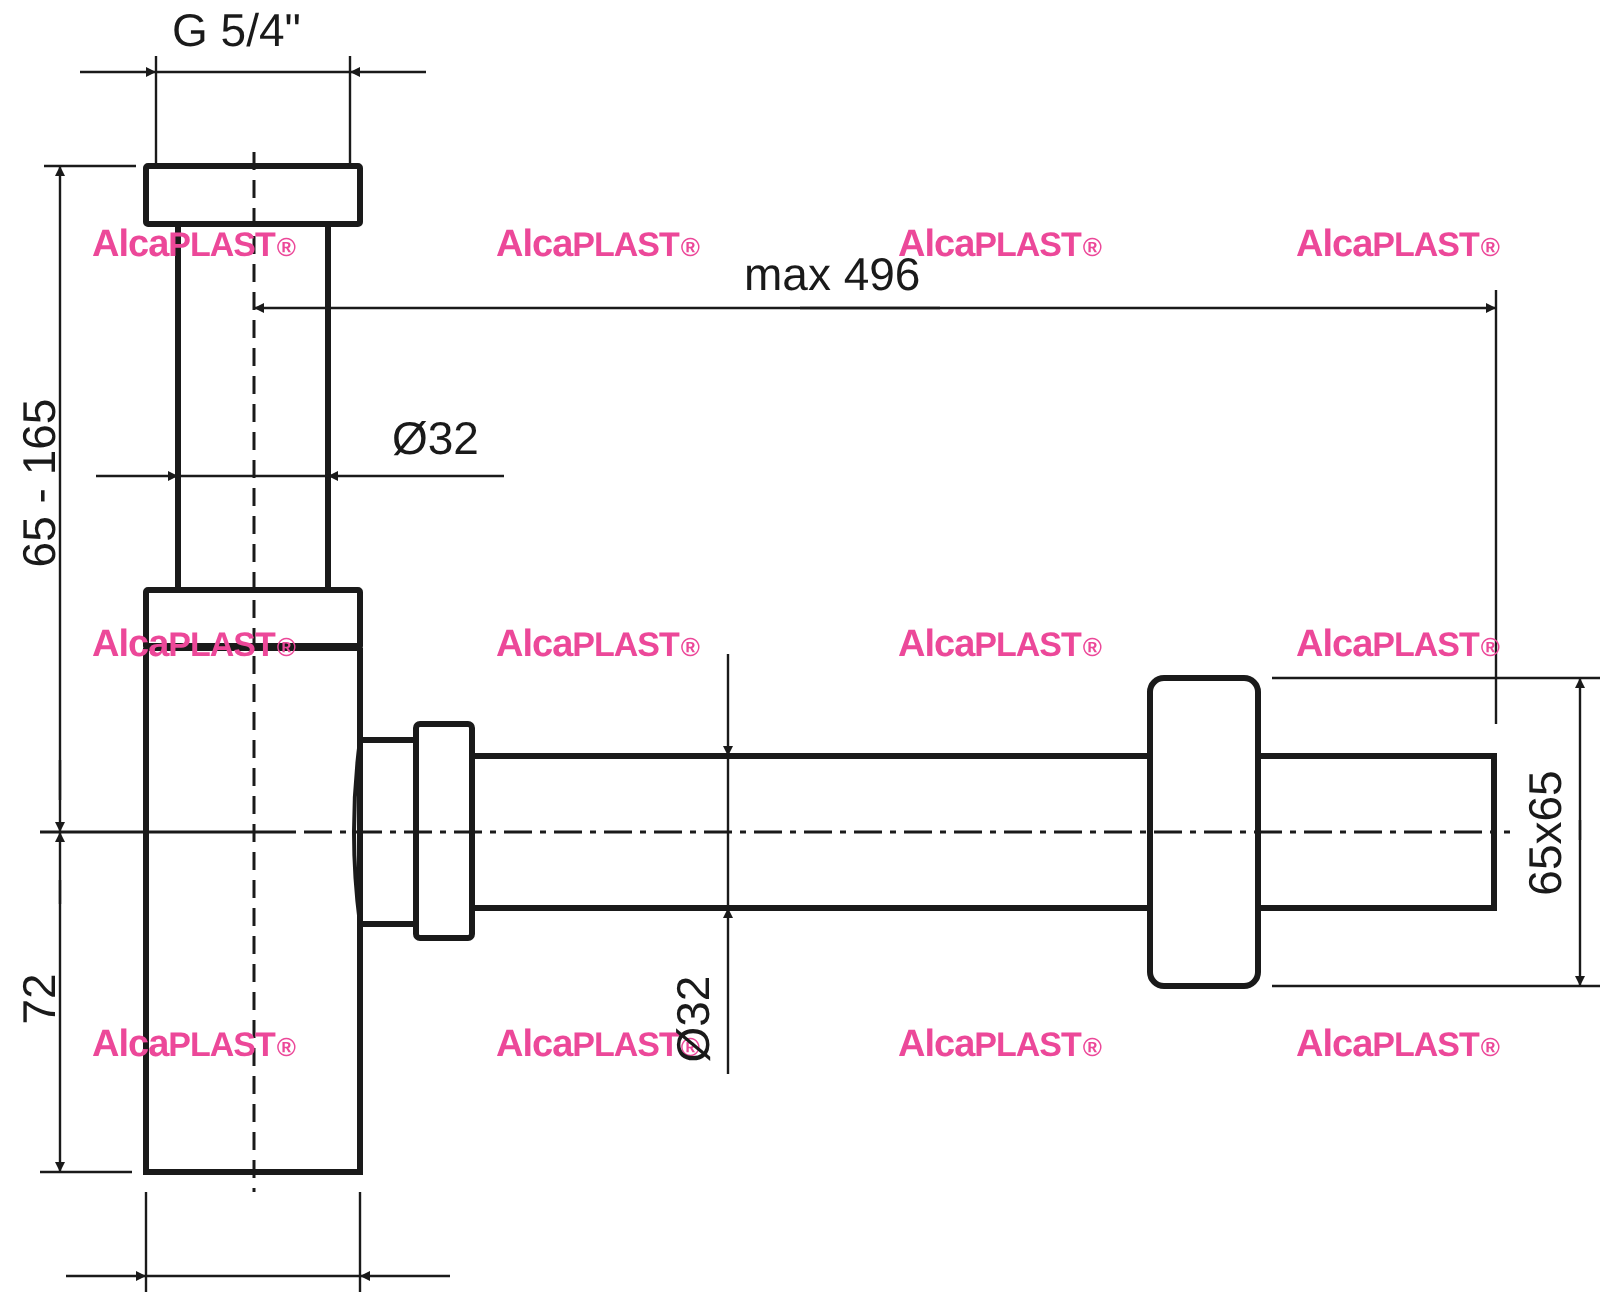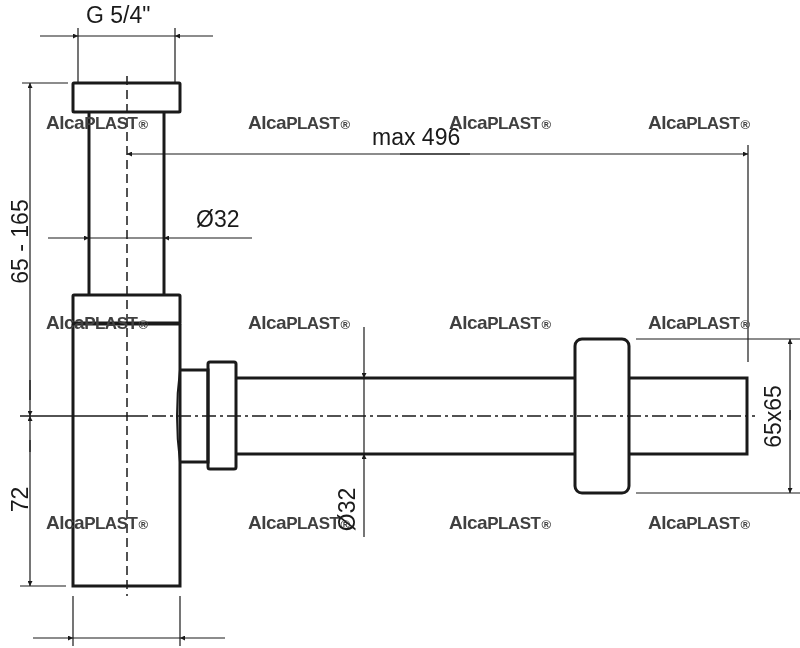--- a/index.html
+++ b/index.html
@@ -1,18 +1,18 @@
 <!DOCTYPE html>
 <html><head>
 <meta charset="utf-8">
 <style>
   html, body { margin: 0; padding: 0; background: #ffffff; }
   body { width: 800px; height: 648px; overflow: hidden; position: relative; font-family: "Liberation Sans", sans-serif; }
   #drawing { position: absolute; left: 0; top: 0; width: 800px; height: 648px; }
-  .wm { position: absolute; font-family: "Liberation Sans", sans-serif; font-weight: bold; color: #404040; font-size: 17px; letter-spacing: -0.5px; white-space: nowrap; user-select: none; }
+  .wm { position: absolute; font-family: "Liberation Sans", sans-serif; font-weight: bold; color: #ec4899; font-size: 17px; letter-spacing: -0.5px; white-space: nowrap; user-select: none; }
   .wm .b { font-size: 19px; }
   .wm .s { font-size: 13px; font-weight: bold; margin-left: 1px; }
   .dim { position: absolute; font-family: "Liberation Sans", sans-serif; font-size: 23px; color: #1a1a1a; white-space: nowrap; line-height: 1; }
   .rot { transform-origin: center center; transform: rotate(-90deg); }
 </style>
 </head>
 <body>
 
 <svg id="drawing" viewBox="0 0 800 648" xmlns="http://www.w3.org/2000/svg">
   <defs>

